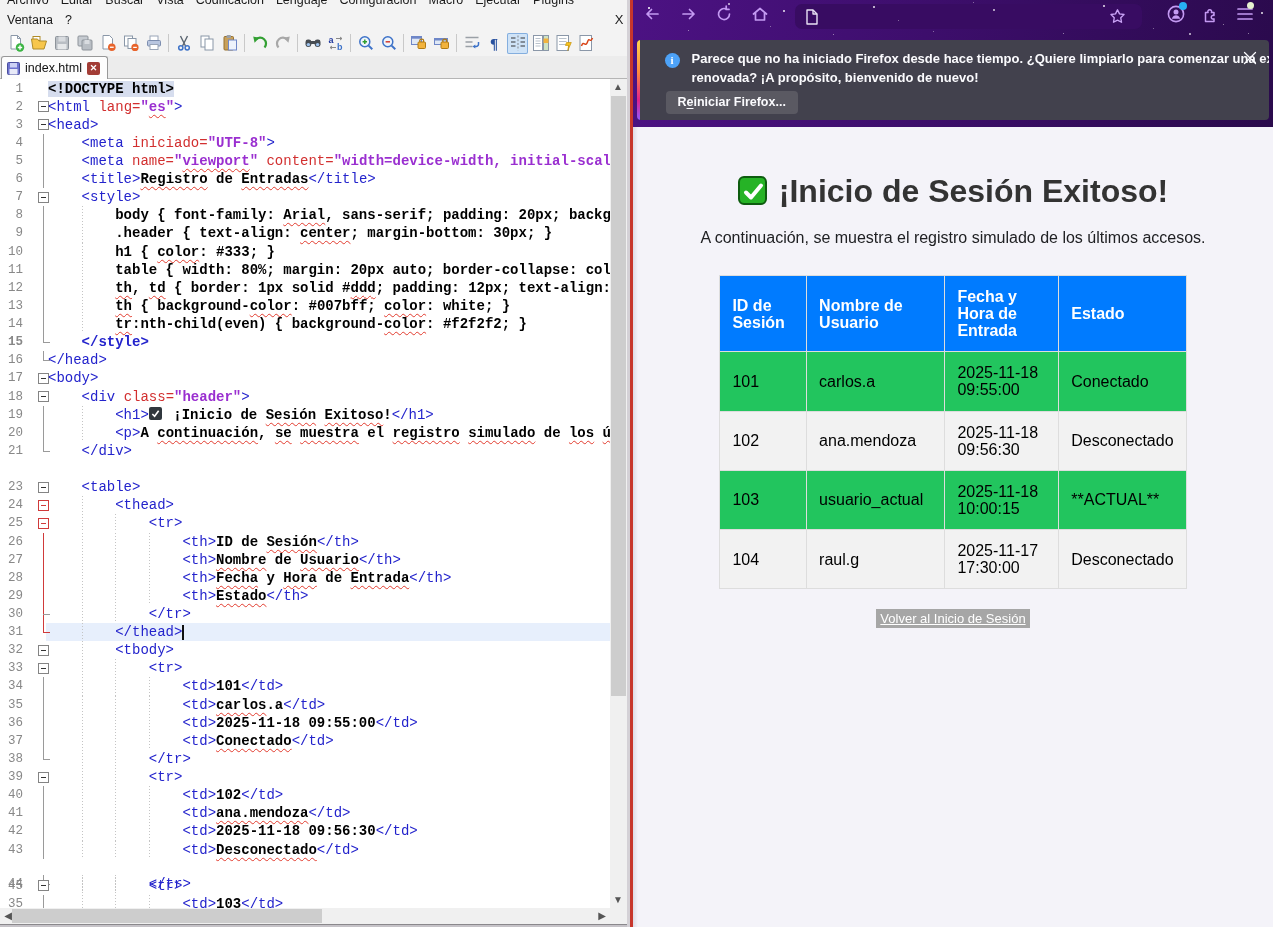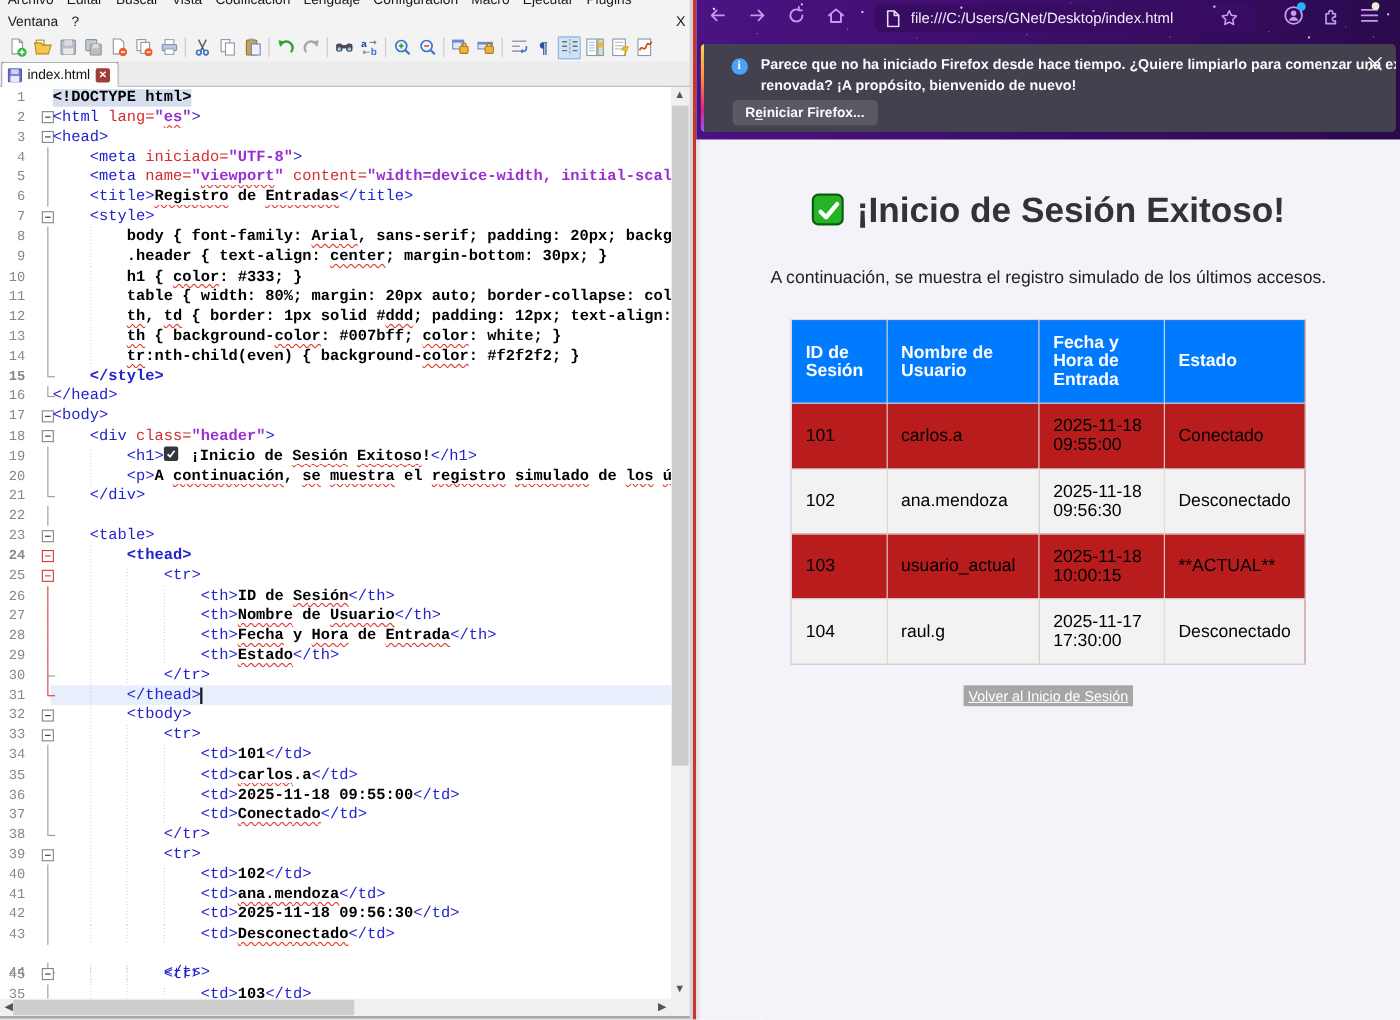--- a/index.html
+++ b/index.html
@@ -84,22 +84,22 @@
   #restart-btn u { text-underline-offset:2px; text-decoration-thickness:1px; }
   #infobar-close { position:absolute; right:11px; top:10px; width:16px; height:16px; }
 
   #fx-content { position:absolute; left:0; top:127px; width:640px; height:800px; background:#f4f3f9; }
   #fx-content .edge { position:absolute; left:0; top:0; width:5px; height:800px; background:linear-gradient(90deg,rgba(60,40,80,.12),rgba(60,40,80,0)); }
   #pagebody { margin:8px; padding:20px; }
   .pheader { text-align:center; margin-bottom:28px; }
   .pheader h1 { font-size:32px; font-weight:bold; color:#333; margin:18px 0 0; }
   .emoji { display:inline-block; width:29px; height:29px; background:#26b326; border:2.5px solid #0d5c0f; border-radius:6px; vertical-align:-3px; margin-right:12px; position:relative; }
   .emoji svg { position:absolute; left:3px; top:4px; }
-  .pheader p { margin:34px 0 0; font-size:16px; color:#202124; }
-  table.sim { width:80%; margin:20px auto; border-collapse:collapse; font-size:16px; line-height:1.07; background:#b91c1c; }
+  .pheader p { margin:19px 0 0; font-size:16px; color:#202124; }
+  table.sim { width:80%; margin:20px auto; border-collapse:collapse; font-size:16px; line-height:1.07; background:#22c55e; }
   table.sim th, table.sim td { border:1px solid #ddd; padding:12px; text-align:left; }
   table.sim th { background:#007bff; color:#fff; font-weight:bold; }
   table.sim tbody tr:nth-child(even) { background:#f2f2f2; }
   .volver-wrap { text-align:center; margin-top:20px; }
   .volver { background:#a6a6a6; color:#fff; font-size:13px; padding:2px 4px; }
 </style>
 </head>
 <body>
 
 <div id="root">
@@ -314,23 +314,22 @@
         <div class="eline" style="top: 236.06px;"><span class="lnum">14</span><div class="fvline"></div><div class="guide" style="left: 81.6px;"></div><span class="code"><span class="sg-b">        </span><span class="sg-b sq">tr</span><span class="sg-b">:nth-child(even) { background-</span><span class="sg-b sq">color</span><span class="sg-b">: #f2f2f2; }</span></span></div>
         <div class="eline" style="top: 254.18px; font-weight: bold;"><span class="lnum">15</span><div class="fvhalf"></div><div class="fhtick"></div><span class="code"><span class="sg-t">    &lt;/style&gt;</span></span></div>
         <div class="eline" style="top: 272.3px;"><span class="lnum">16</span><div class="fvhalf"></div><div class="fhtick"></div><span class="code"><span class="sg-t">&lt;/head&gt;</span></span></div>
         <div class="eline" style="top: 290.42px;"><span class="lnum">17</span><div class="fbox"><div class="minus"></div></div><span class="code"><span class="sg-t">&lt;body&gt;</span></span></div>
         <div class="eline" style="top: 308.54px;"><span class="lnum">18</span><div class="fbox"><div class="minus"></div></div><span class="code"><span class="sg-t">    &lt;div </span><span class="sg-a">class=</span><span class="sg-v">"header"</span><span class="sg-t">&gt;</span></span></div>
         <div class="eline" style="top: 326.66px;"><span class="lnum">19</span><div class="fvline"></div><div class="guide" style="left: 81.6px;"></div><span class="code"><span class="sg-t">        &lt;h1&gt;</span><span class="chk"><svg width="9" height="9" viewBox="0 0 10 10">
                 <path d="M1.5 5.5 4 8 8.5 2" stroke="#fff" stroke-width="1.8" fill="none"></path>
               </svg></span><span class="sg-b"> ¡Inicio de </span><span class="sg-b sq">Sesión</span><span class="sg-b"> </span><span class="sg-b sq">Exitoso</span><span class="sg-b">!</span><span class="sg-t">&lt;/h1&gt;</span></span></div>
         <div class="eline" style="top: 344.78px;"><span class="lnum">20</span><div class="fvline"></div><div class="guide" style="left: 81.6px;"></div><span class="code"><span class="sg-t">        &lt;p&gt;</span><span class="sg-b">A </span><span class="sg-b sq">continuación</span><span class="sg-b">, </span><span class="sg-b sq">se</span><span class="sg-b"> </span><span class="sg-b sq">muestra</span><span class="sg-b"> el </span><span class="sg-b sq">registro</span><span class="sg-b"> </span><span class="sg-b sq">simulado</span><span class="sg-b"> de </span><span class="sg-b sq">los</span><span class="sg-b"> </span><span class="sg-b sq">últimos</span></span></div>
         <div class="eline" style="top: 362.9px;"><span class="lnum">21</span><div class="fvhalf"></div><div class="fhtick"></div><span class="code"><span class="sg-t">    &lt;/div&gt;</span></span></div>
-        <div class="eline" style="top: 381.02px;"><span class="lnum">22</span><div class="fvline"></div><span class="code"></span></div>
         <div class="eline" style="top: 399.14px;"><span class="lnum">23</span><div class="fbox"><div class="minus"></div></div><span class="code"><span class="sg-t">    &lt;table&gt;</span></span></div>
-        <div class="eline" style="top: 417.26px; font-weight: bold;"><span class="lnum">24</span><div class="fbox red"><div class="minus"></div></div><div class="guide" style="left: 81.6px;"></div><span class="code"><span class="sg-t">        &lt;thead&gt;</span></span></div>
+        <div class="eline" style="top: 417.26px;"><span class="lnum">24</span><div class="fbox red"><div class="minus"></div></div><div class="guide" style="left: 81.6px;"></div><span class="code"><span class="sg-t">        &lt;thead&gt;</span></span></div>
         <div class="eline" style="top: 435.38px;"><span class="lnum">25</span><div class="fbox red"><div class="minus"></div></div><div class="guide" style="left: 81.6px;"></div><div class="guide" style="left: 115.2px;"></div><span class="code"><span class="sg-t">            &lt;tr&gt;</span></span></div>
         <div class="eline" style="top: 453.5px;"><span class="lnum">26</span><div class="fvline red"></div><div class="guide" style="left: 81.6px;"></div><div class="guide" style="left: 115.2px;"></div><div class="guide" style="left: 148.8px;"></div><span class="code"><span class="sg-t">                &lt;th&gt;</span><span class="sg-b">ID de </span><span class="sg-b sq">Sesión</span><span class="sg-t">&lt;/th&gt;</span></span></div>
         <div class="eline" style="top: 471.62px;"><span class="lnum">27</span><div class="fvline red"></div><div class="guide" style="left: 81.6px;"></div><div class="guide" style="left: 115.2px;"></div><div class="guide" style="left: 148.8px;"></div><span class="code"><span class="sg-t">                &lt;th&gt;</span><span class="sg-b sq">Nombre</span><span class="sg-b"> de </span><span class="sg-b sq">Usuario</span><span class="sg-t">&lt;/th&gt;</span></span></div>
         <div class="eline" style="top: 489.74px;"><span class="lnum">28</span><div class="fvline red"></div><div class="guide" style="left: 81.6px;"></div><div class="guide" style="left: 115.2px;"></div><div class="guide" style="left: 148.8px;"></div><span class="code"><span class="sg-t">                &lt;th&gt;</span><span class="sg-b sq">Fecha</span><span class="sg-b"> y </span><span class="sg-b sq">Hora</span><span class="sg-b"> de </span><span class="sg-b sq">Entrada</span><span class="sg-t">&lt;/th&gt;</span></span></div>
         <div class="eline" style="top: 507.86px;"><span class="lnum">29</span><div class="fvline red"></div><div class="guide" style="left: 81.6px;"></div><div class="guide" style="left: 115.2px;"></div><div class="guide" style="left: 148.8px;"></div><span class="code"><span class="sg-t">                &lt;th&gt;</span><span class="sg-b sq">Estado</span><span class="sg-t">&lt;/th&gt;</span></span></div>
         <div class="eline" style="top: 525.98px;"><span class="lnum">30</span><div class="fvline red"></div><div class="fhtick"></div><div class="guide" style="left: 81.6px;"></div><div class="guide" style="left: 115.2px;"></div><span class="code"><span class="sg-t">            &lt;/tr&gt;</span></span></div>
         <div class="curline-bg" style="top: 544.1px;"></div>
         <div class="eline" style="top: 544.1px;"><span class="lnum">31</span><div class="fvhalf red"></div><div class="fhtick red"></div><div class="guide" style="left: 81.6px;"></div><span class="code"><span class="sg-t">        &lt;/thead&gt;</span></span><div class="caret" style="left: 182.4px; top: 1.5px;"></div></div>
         <div class="eline" style="top: 562.22px;"><span class="lnum">32</span><div class="fbox"><div class="minus"></div></div><div class="guide" style="left: 81.6px;"></div><span class="code"><span class="sg-t">        &lt;tbody&gt;</span></span></div>
         <div class="eline" style="top: 580.34px;"><span class="lnum">33</span><div class="fbox"><div class="minus"></div></div><div class="guide" style="left: 81.6px;"></div><div class="guide" style="left: 115.2px;"></div><span class="code"><span class="sg-t">            &lt;tr&gt;</span></span></div>
@@ -377,21 +376,20 @@
           <path d="M11.2 1.2v3.2H14" fill="none" stroke="#c49af2" stroke-width="1.7" stroke-linecap="round" stroke-linejoin="round"></path>
         </svg>
       <svg class="navbtn" style="left:118px;top:5px;" viewBox="0 0 18 18">
           <path d="M2.5 9 9 3.5 15.5 9M4.5 7.8V15h9V7.8" fill="none" stroke="#c49af2" stroke-width="1.7" stroke-linecap="round" stroke-linejoin="round"></path>
         </svg>
       <div id="urlbar">
         <svg class="doc" width="15" height="16" viewBox="0 0 15 16">
             <path d="M3 1h6l4 4v10H3z" fill="none" stroke="#e9e2f4" stroke-width="1.4" stroke-linejoin="round"></path>
             <path d="M9 1v4h4" fill="none" stroke="#e9e2f4" stroke-width="1.4" stroke-linejoin="round"></path>
           </svg>
-        <span class="url">file:///C:/Users/GNet/Desktop/index.html</span>
         <svg class="starico" width="17" height="17" viewBox="0 0 17 17">
             <path d="M8.5 1.8l2 4.1 4.5.65-3.25 3.2.75 4.5-4-2.1-4 2.1.75-4.5L2 6.55l4.5-.65z" fill="none" stroke="#c9a2f5" stroke-width="1.4" stroke-linejoin="round"></path>
           </svg>
       </div>
       <svg id="acct" viewBox="0 0 18 18">
           <circle cx="9" cy="9" r="7.6" fill="none" stroke="#c49af2" stroke-width="1.6"></circle>
           <circle cx="9" cy="7" r="2.5" fill="#c49af2"></circle>
           <path d="M4.7 13.8c.9-2.4 2.6-3.5 4.3-3.5s3.4 1.1 4.3 3.5" fill="#c49af2"></path>
         </svg>
       <div class="badge" style="left:546px;top:2px;width:8px;height:8px;background:#27b0f5;"></div>

